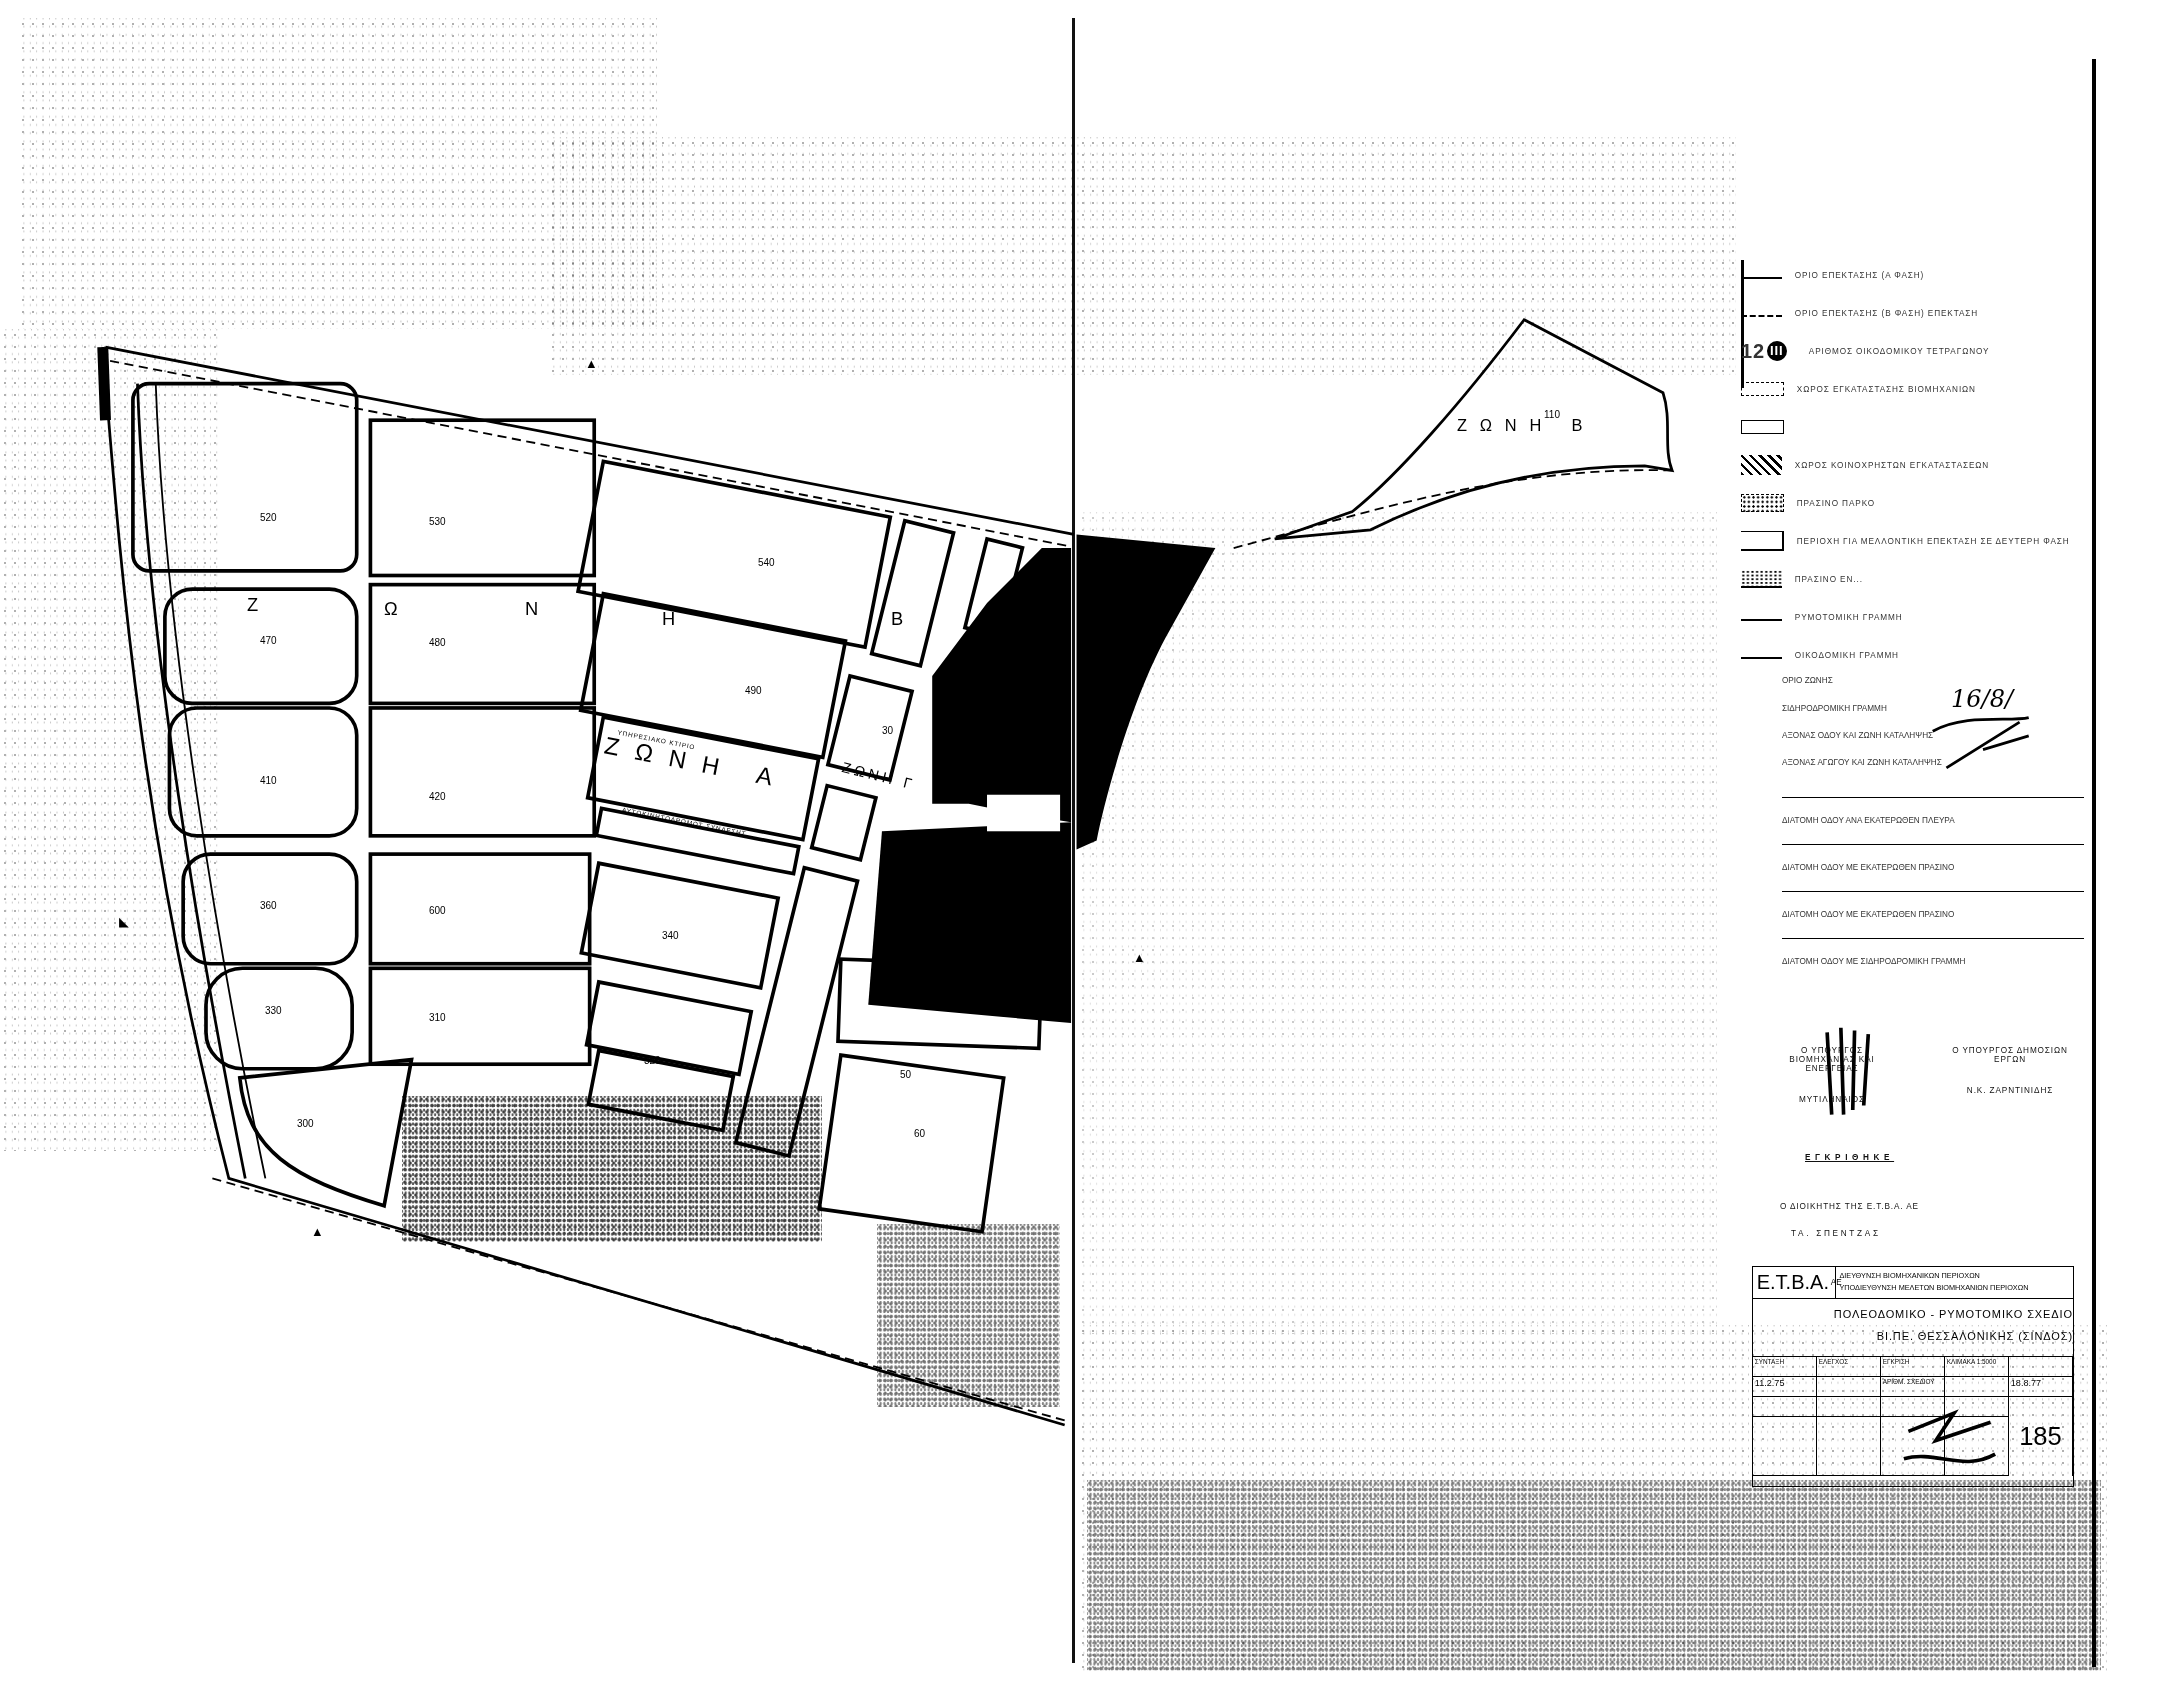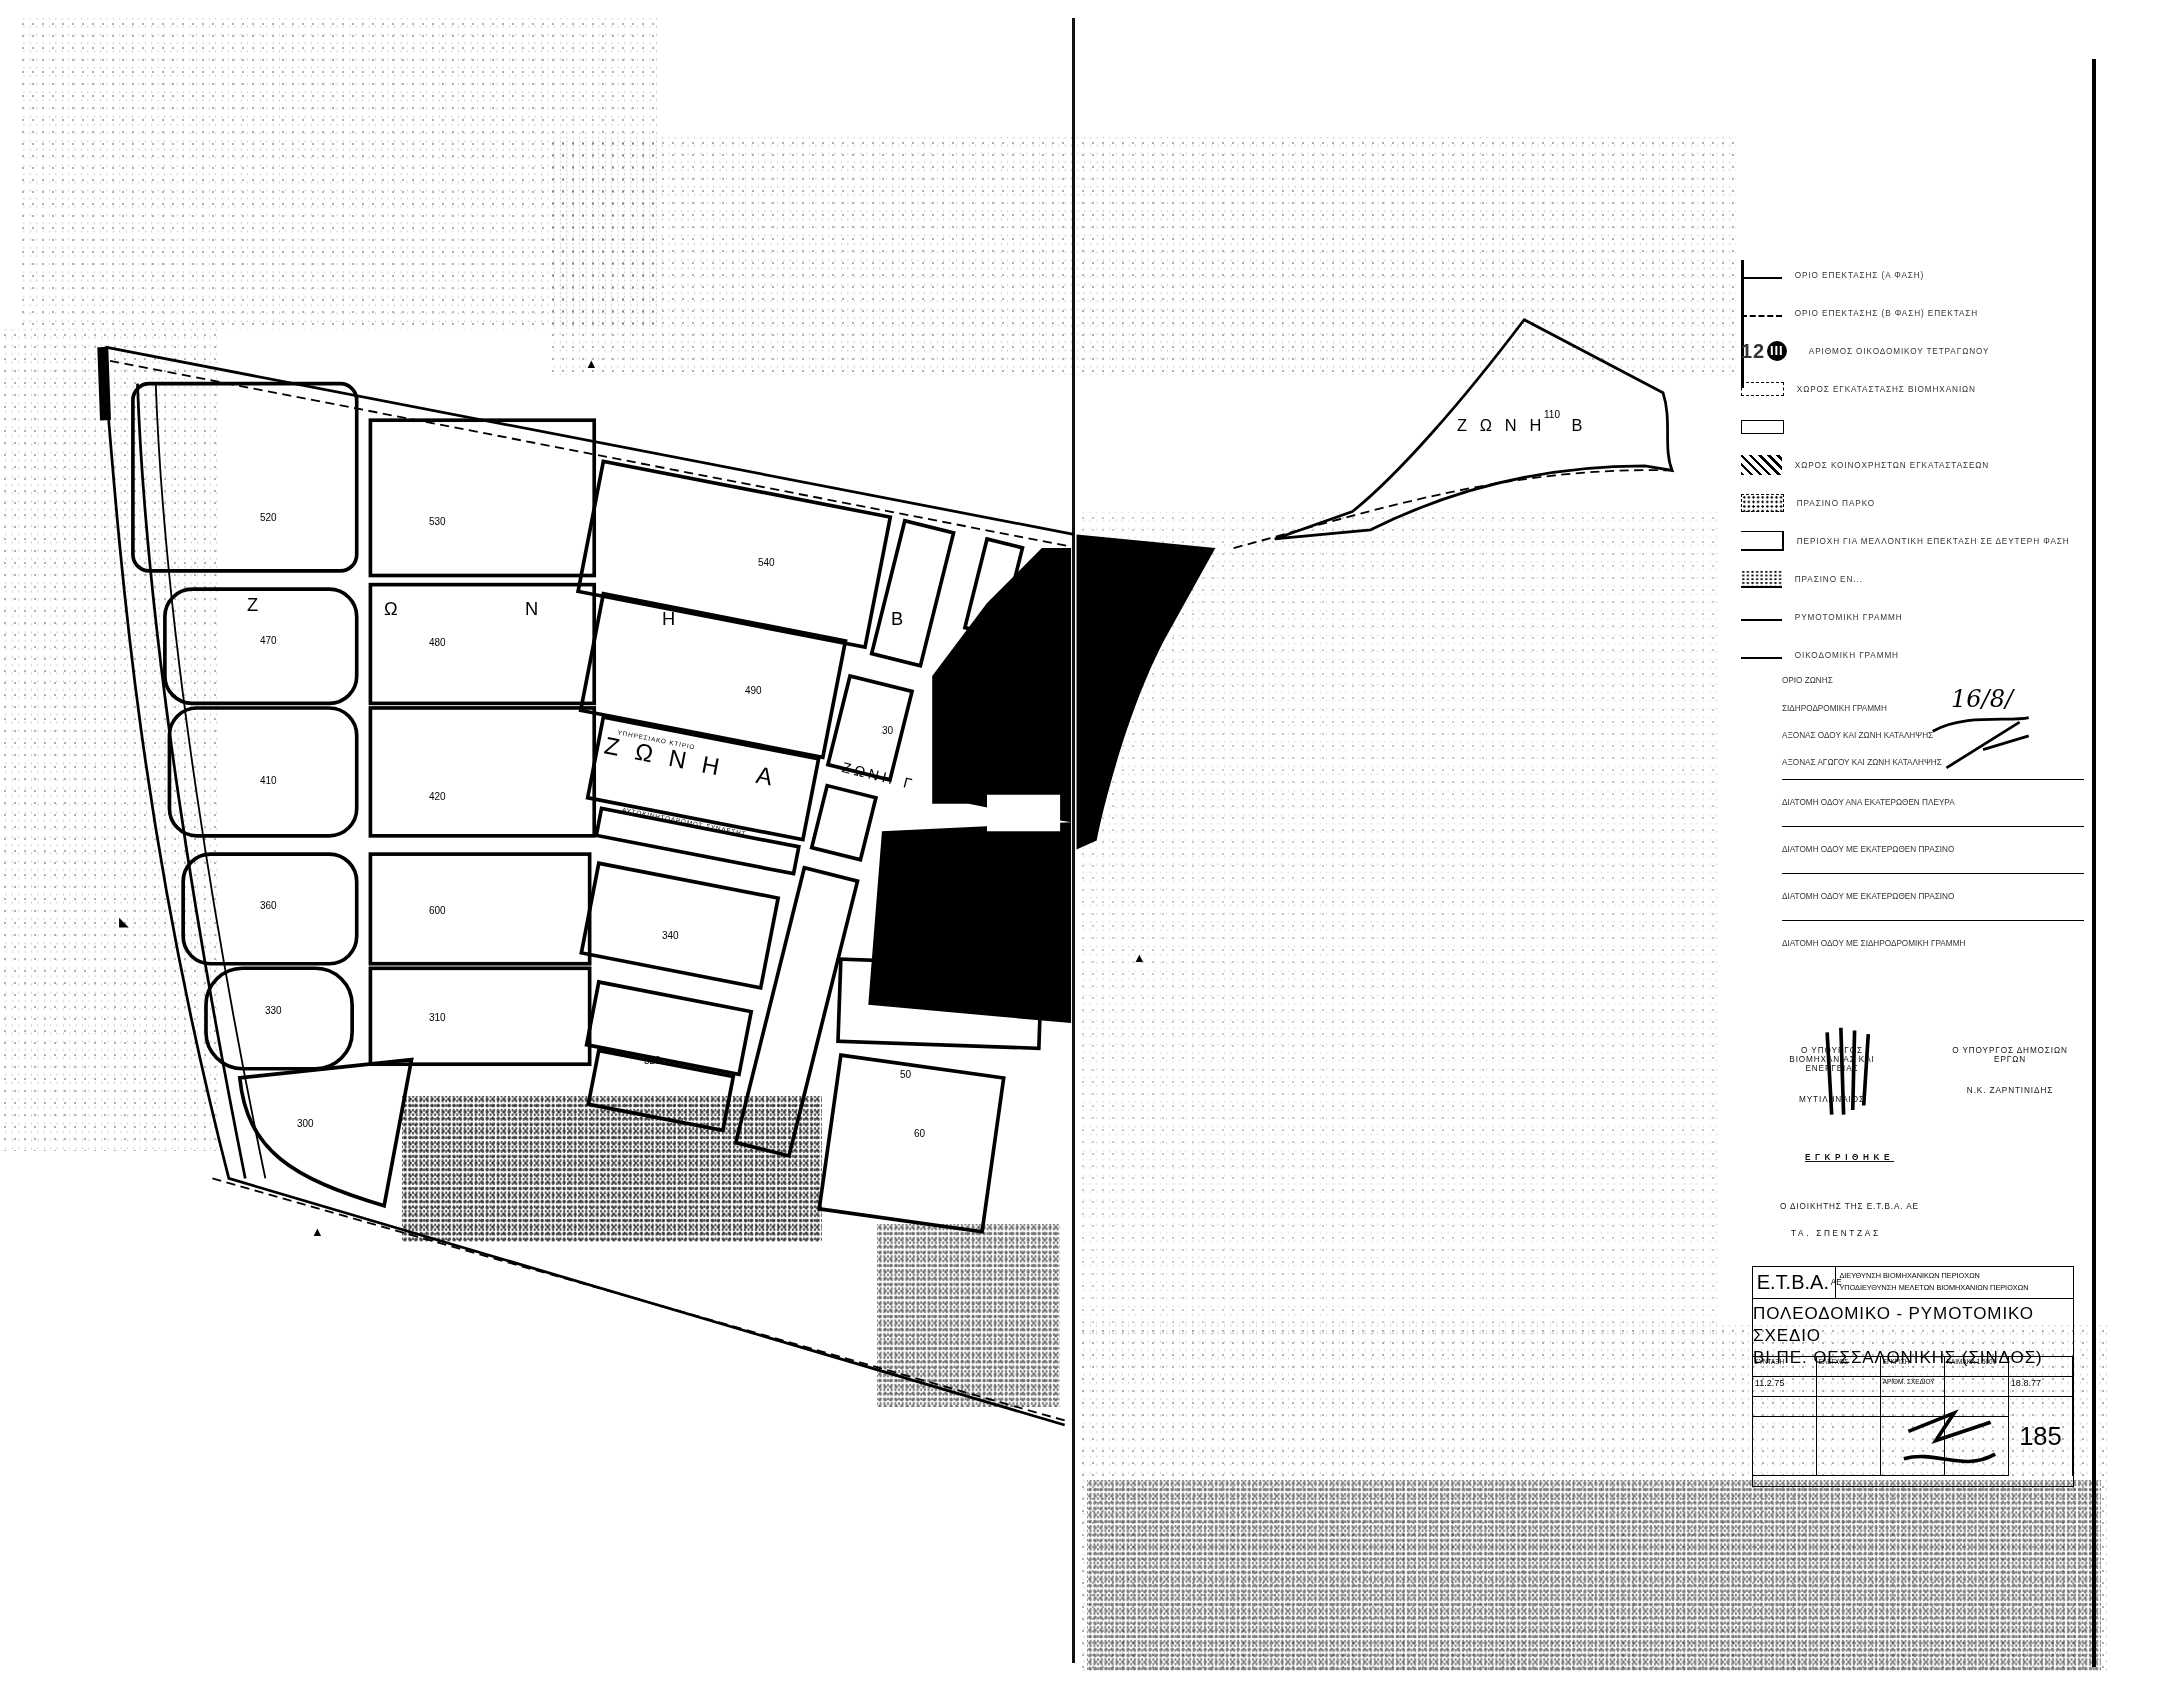--- a/index.html
+++ b/index.html
@@ -34,21 +34,21 @@
   .legend-vbar { position:absolute; left:1741px; top:260px; width:2.7px; height:128px; background:#000; }
   .approvals { position:absolute; left:1782px; top:667px; width:302px; font-size:8.2px; color:#333; }
   .approvals .line { height:27.4px; display:flex; align-items:center; }
   .stamp-date { position:absolute; left:1951px; top:685px; font-size:24px; font-family:"DejaVu Serif", serif; font-style:italic; }
   .sig-block { position:absolute; font-size:8.2px; letter-spacing:0.9px; color:#111; }
   .title-block { position:absolute; left:1752px; top:1266px; width:320px; height:219px; border:1.8px solid #000; }
   .tb-top { display:flex; height:31px; border-bottom:1.8px solid #000; }
   .tb-logo { width:78px; border-right:1.8px solid #000; font-size:20px; display:flex; align-items:center; padding-left:3.7px; }
   .tb-logo small { font-size:8.2px; margin-left:1.8px; }
   .tb-dept { flex:1; font-size:7.3px; padding:2.7px 3.7px; line-height:12px; }
-  .tb-title { height:53px; border-bottom:0.9px solid #000; text-align:left; font-size:17px; letter-spacing:0.9px; line-height:22px; padding-top:3.7px; }
+  .tb-title { height:53px; border-bottom:0.9px solid #000; text-align:right; font-size:11px; letter-spacing:0.9px; line-height:22px; padding-top:3.7px; }
   .tb-grid { display:grid; grid-template-columns:64px 64px 64px 64px 1fr; grid-template-rows:20px 20px 20px 1fr; height:119px; }
   .tb-cell { border-right:0.9px solid #000; border-bottom:0.9px solid #000; font-size:6.4px; padding:1.8px; overflow:hidden; }
   .tb-sheetno { grid-column:5; grid-row:3 / span 2; font-size:25.6px; display:flex; align-items:center; justify-content:center; border-bottom:none; }
   .scribble { position:absolute; }
   .north-arrow { position:absolute; font-size:12.8px; }
 </style>
 </head>
 <body>
 
 <div class="sheet">
@@ -216,21 +216,21 @@
       </div>
     <div class="line">
         <span>ΣΙΔΗΡΟΔΡΟΜΙΚΗ ΓΡΑΜΜΗ</span>
       </div>
     <div class="line">
         <span>ΑΞΟΝΑΣ ΟΔΟΥ ΚΑΙ ΖΩΝΗ ΚΑΤΑΛΗΨΗΣ</span>
       </div>
     <div class="line">
         <span>ΑΞΟΝΑΣ ΑΓΩΓΟΥ ΚΑΙ ΖΩΝΗ ΚΑΤΑΛΗΨΗΣ</span>
       </div>
-    <div class="line" style="height:46px;border-top:1.8px solid #000;margin-top:2px;text-align:center;">
+    <div class="line" style="height:46px;border-top:1.8px solid #000;margin-top:20px;text-align:center;">
         <span>ΔΙΑΤΟΜΗ ΟΔΟΥ ΑΝΑ ΕΚΑΤΕΡΩΘΕΝ ΠΛΕΥΡΑ</span>
       </div>
     <div class="line" style="height:46px;border-top:1.8px solid #000;">
         <span>ΔΙΑΤΟΜΗ ΟΔΟΥ ΜΕ ΕΚΑΤΕΡΩΘΕΝ ΠΡΑΣΙΝΟ</span>
       </div>
     <div class="line" style="height:46px;border-top:1.8px solid #000;">
         <span>ΔΙΑΤΟΜΗ ΟΔΟΥ ΜΕ ΕΚΑΤΕΡΩΘΕΝ ΠΡΑΣΙΝΟ</span>
       </div>
     <div class="line" style="height:46px;border-top:1.8px solid #000;">
         <span>ΔΙΑΤΟΜΗ ΟΔΟΥ ΜΕ ΣΙΔΗΡΟΔΡΟΜΙΚΗ ΓΡΑΜΜΗ</span>

